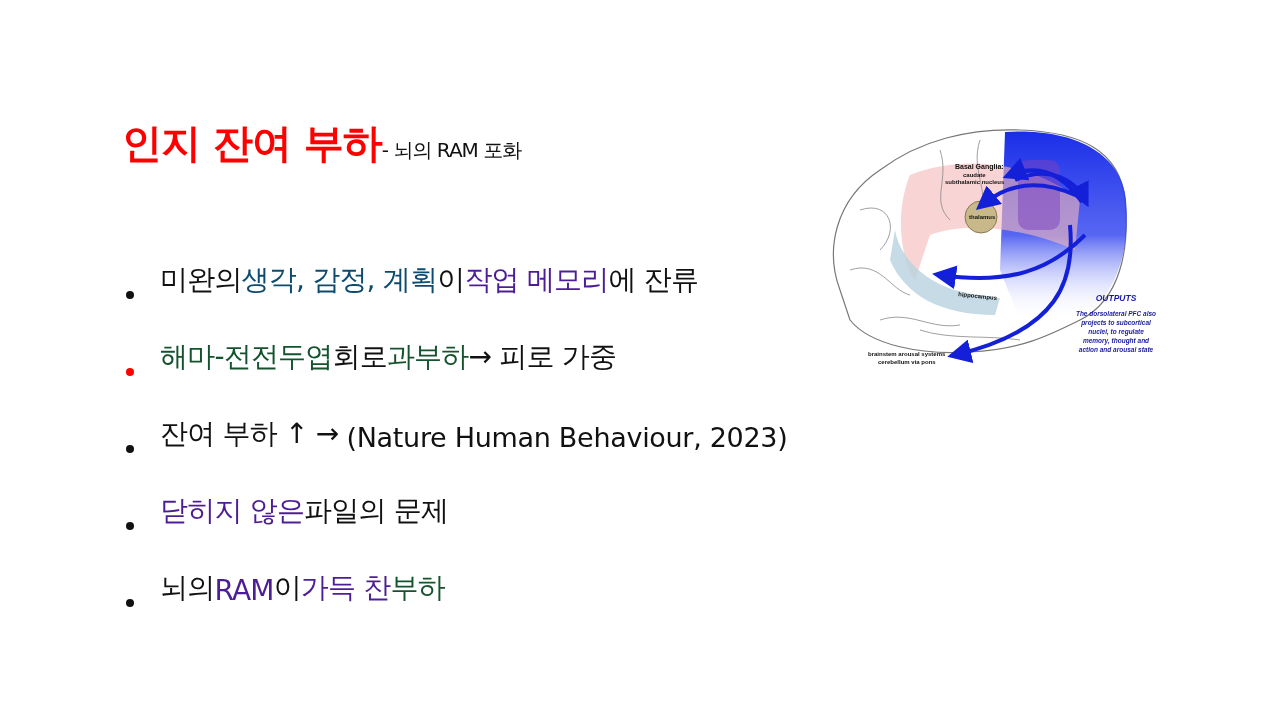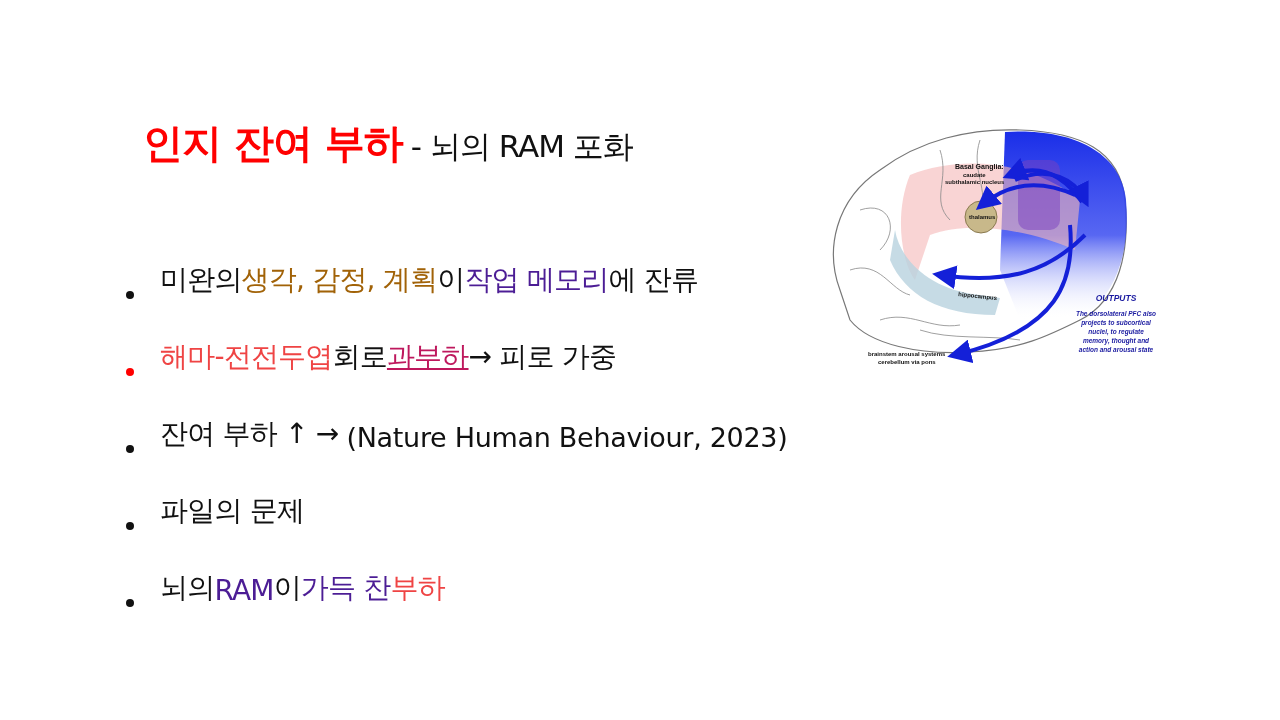--- a/index.html
+++ b/index.html
@@ -3,37 +3,37 @@
   <meta charset="utf-8">
   <style>
     * { margin: 0; padding: 0; box-sizing: border-box; }
     html, body { width: 1280px; height: 720px; background: #ffffff; overflow: hidden; }
     body { position: relative; font-family: "DejaVu Sans", sans-serif; color: #111111; }
 
     .title {
       position: absolute; left: 122px; top: 116px;
       font-size: 40px; font-weight: bold; white-space: nowrap; letter-spacing: -1px;
     }
-    .title .main { color: #ff0000; margin-left: 21px; }
-    .title .sub { color: #111111; font-size: 31px; font-weight: normal; margin-left: 8px; }
+    .title .main { color: #ff0000; }
+    .title .sub { color: #111111; font-size: 20px; font-weight: normal; margin-left: 0; }
 
     .bullets { position: absolute; left: 122px; top: 256px; list-style: none; }
     .bullet {
       display: flex; align-items: flex-end; height: 43px; margin-bottom: 34px;
       font-size: 28px; white-space: nowrap; letter-spacing: -0.8px;
     }
     .dot { display: inline-block; width: 8px; height: 8px; border-radius: 50%; background: #111111; margin-right: 26px; margin-left: 4px; flex: none; }
     .dot.red { background: #ff0000; }
     .small { font-size: 27px; margin-left: 8px; letter-spacing: -0.3px; }
 
     .c-black { color: #111111; }
-    .c-green { color: #a16207; }
+    .c-green { color: #0c4a6e; }
     .c-blue { color: #4c1d95; }
-    .c-red { color: #ef4444; }
-    .c-orange { color: #be185d; text-decoration: underline; }
+    .c-red { color: #14532d; }
+    .c-orange { color: #14532d; }
 
     .brain { position: absolute; left: 820px; top: 120px; width: 360px; height: 260px; }
     .brain svg { width: 100%; height: 100%; }
     .lbl { font-family: "Liberation Sans", sans-serif; font-weight: bold; fill: #111; }
     .out { font-family: "Liberation Sans", sans-serif; font-weight: bold; font-style: italic; fill: #1a1aa0; }
   </style>
 </head>
 <body>
 
 <div class="title">
@@ -56,20 +56,21 @@
     <span class="c-orange">과부하</span>
     <span class="c-black"> → 피로 가중</span>
   </li>
   <li class="bullet">
     <span class="dot"></span>
     <span class="c-black">잔여 부하 ↑ → </span>
     <span class="c-black small">(Nature Human Behaviour, 2023)</span>
   </li>
   <li class="bullet">
     <span class="dot"></span>
+    <span class="c-blue">닫히지 않은</span>
     <span class="c-black"> 파일의 문제</span>
   </li>
   <li class="bullet">
     <span class="dot"></span>
     <span class="c-black">뇌의 </span>
     <span class="c-blue">RAM</span>
     <span class="c-black">이 </span>
     <span class="c-blue">가득 찬</span>
     <span class="c-red">부하</span>
   </li>

